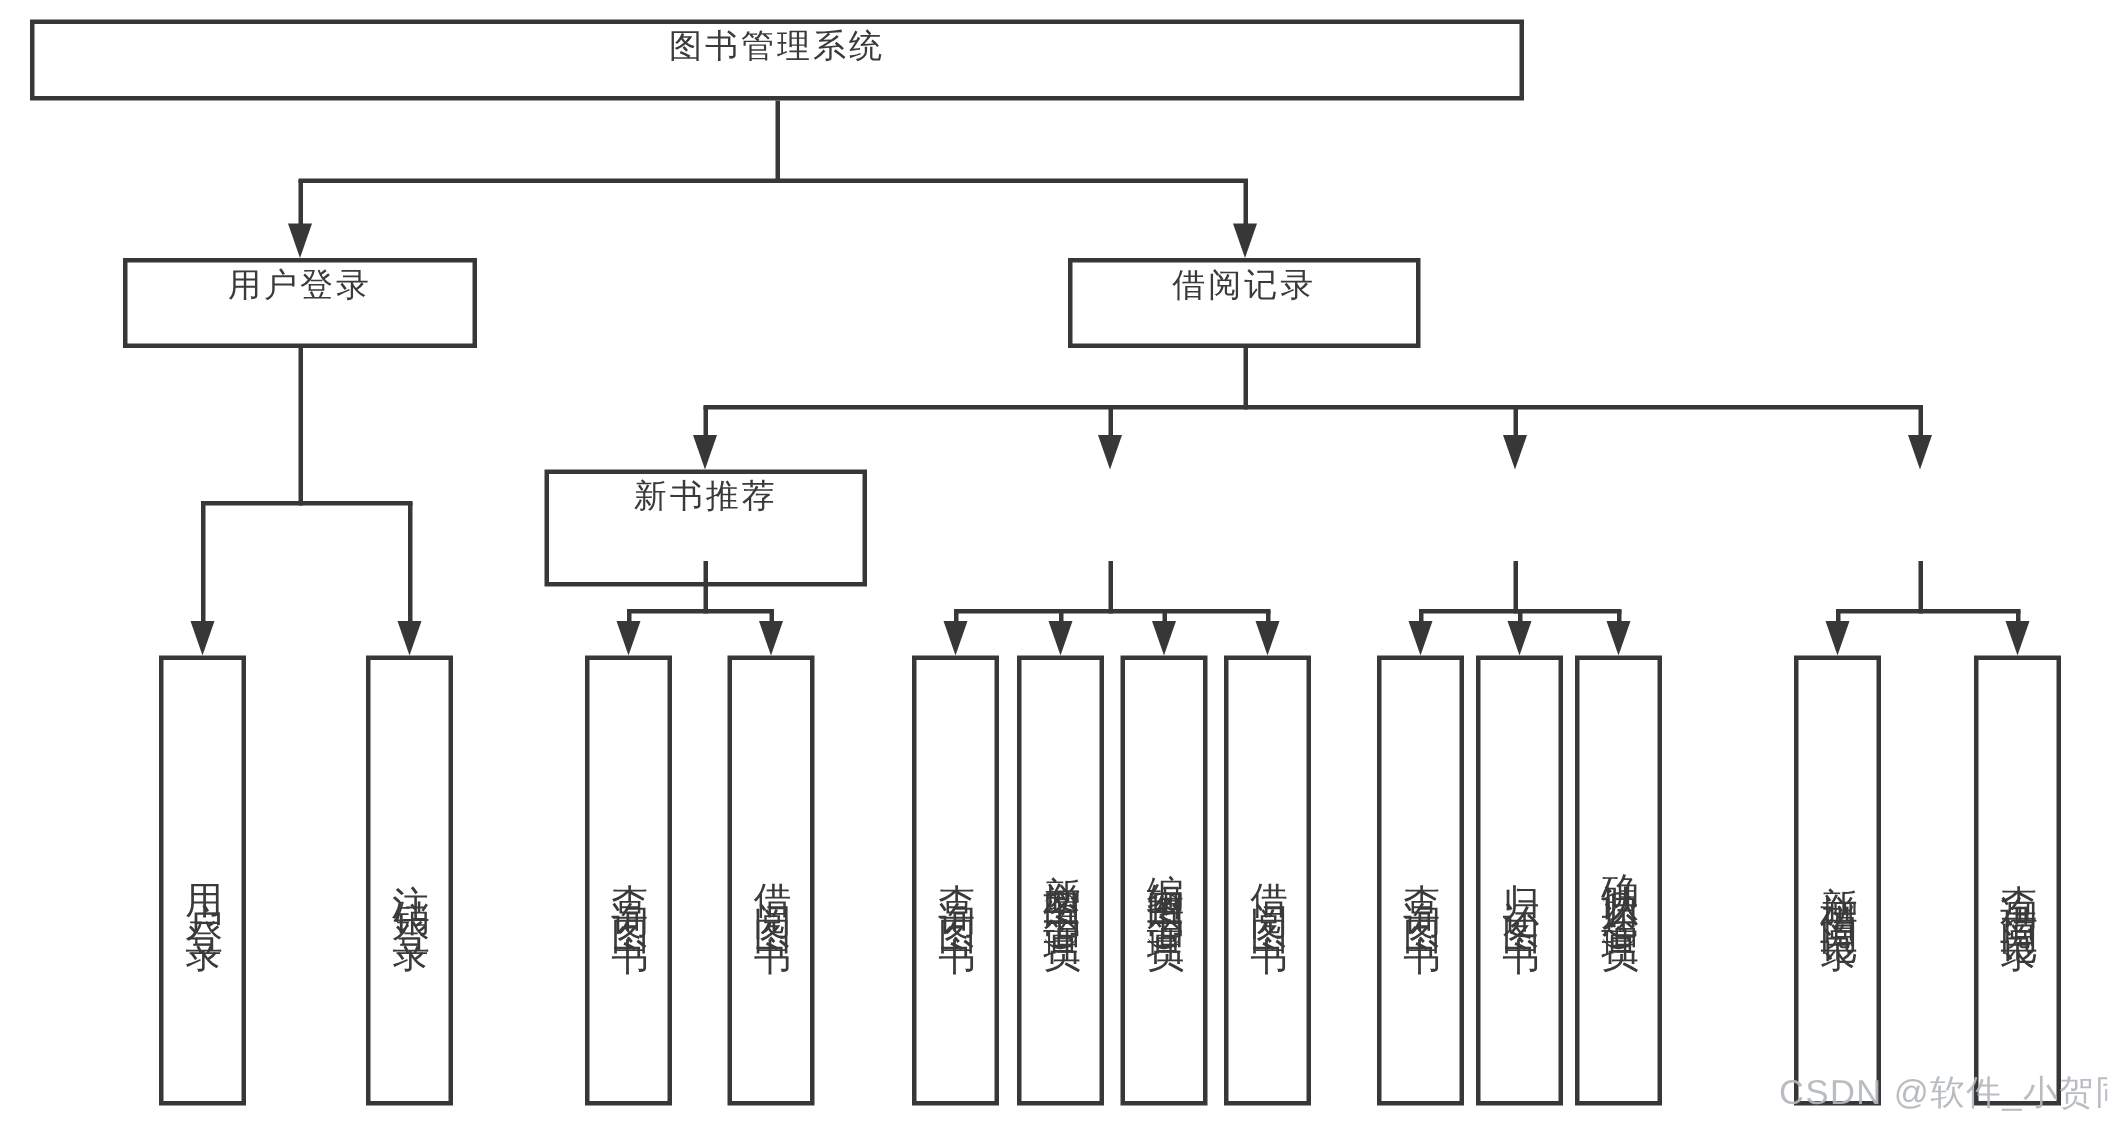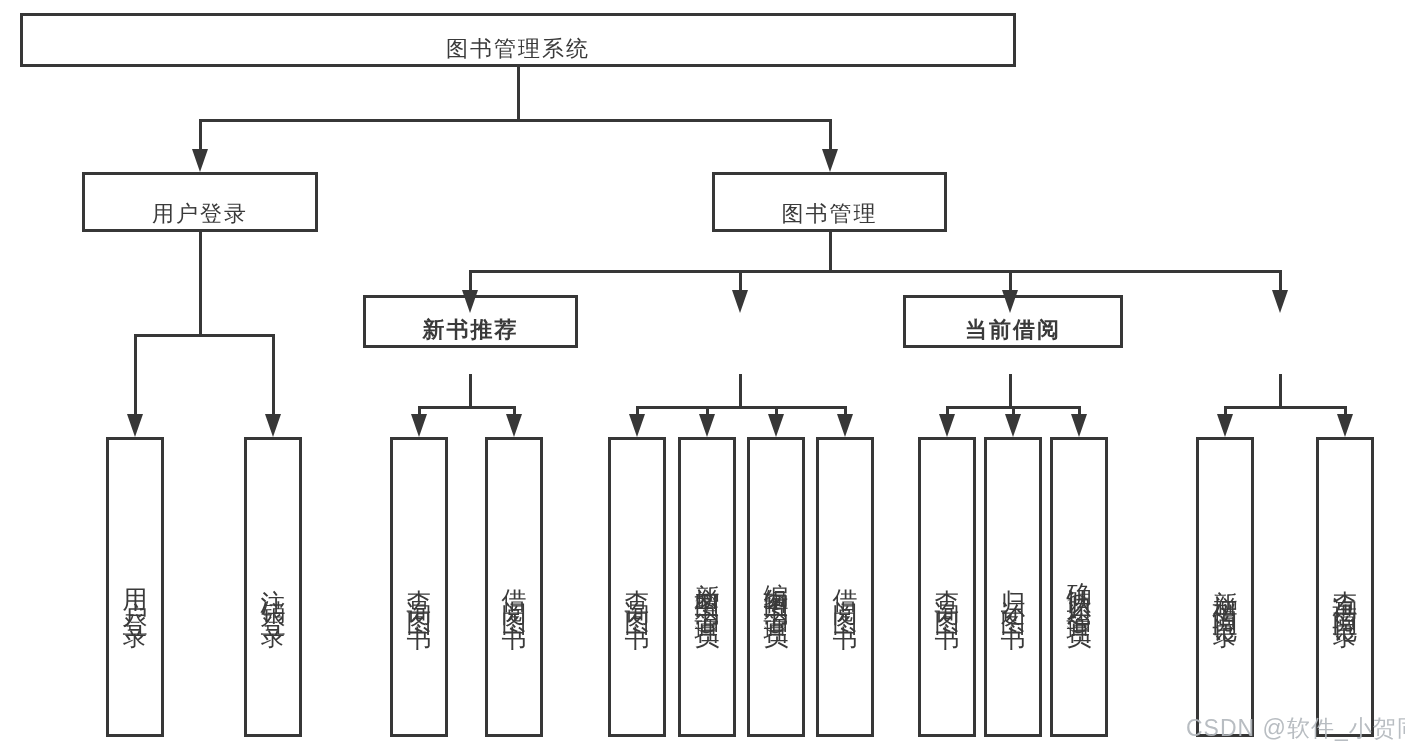--- a/index.html
+++ b/index.html
@@ -12,26 +12,26 @@
   .vline{width:3px;}
   .hline{height:3px;}
   .arrow{
     position:absolute;width:0;height:0;
     border-left:8px solid transparent;border-right:8px solid transparent;
     border-top:23px solid #373737;
   }
   
   .box{
     position:absolute;border:3px solid #373737;background:transparent;
-    display:flex;align-items:flex-end;justify-content:center;
+    display:flex;align-items:flex-start;justify-content:center;
     box-sizing:border-box;font-size:22px;letter-spacing:2px;white-space:nowrap;
   }
   .root{left:20px;top:13px;width:996px;height:54px;}
   .lvl2{top:172px;width:236px;height:60px;}
-  .lvl3{top:295px;width:215px;height:53px;font-weight:bold;}
+  .lvl3{top:313px;width:215px;height:78px;}
   
   .leaf{
     position:absolute;top:437px;width:58px;height:300px;
     border:3px solid #373737;background:transparent;box-sizing:border-box;
     display:flex;align-items:center;justify-content:center;
   }
   .vtext{
     writing-mode:vertical-rl;font-size:25px;line-height:1;white-space:nowrap;
   }
   .ls12{letter-spacing:12px;margin-top:12px;}
@@ -107,28 +107,25 @@
   <div class="arrow" style="left:1337px;top:414px;"></div>
 
   <div class="box root">
     <span>图书管理系统</span>
   </div>
 
   <div class="box lvl2" style="left:82px;">
     <span>用户登录</span>
   </div>
   <div class="box lvl2" style="left:712px;width:235px;">
-    <span>图书管理</span>
+    <span>借阅记录</span>
   </div>
 
   <div class="box lvl3" style="left:363px;">
     <span>新书推荐</span>
-  </div>
-  <div class="box lvl3" style="left:903px;width:220px;">
-    <span>当前借阅</span>
   </div>
 
   <div class="leaf" style="left:106px;">
     <span class="vtext ls12">用户登录</span>
   </div>
   <div class="leaf" style="left:244px;">
     <span class="vtext ls12">注销登录</span>
   </div>
 
   <div class="leaf" style="left:390px;">

